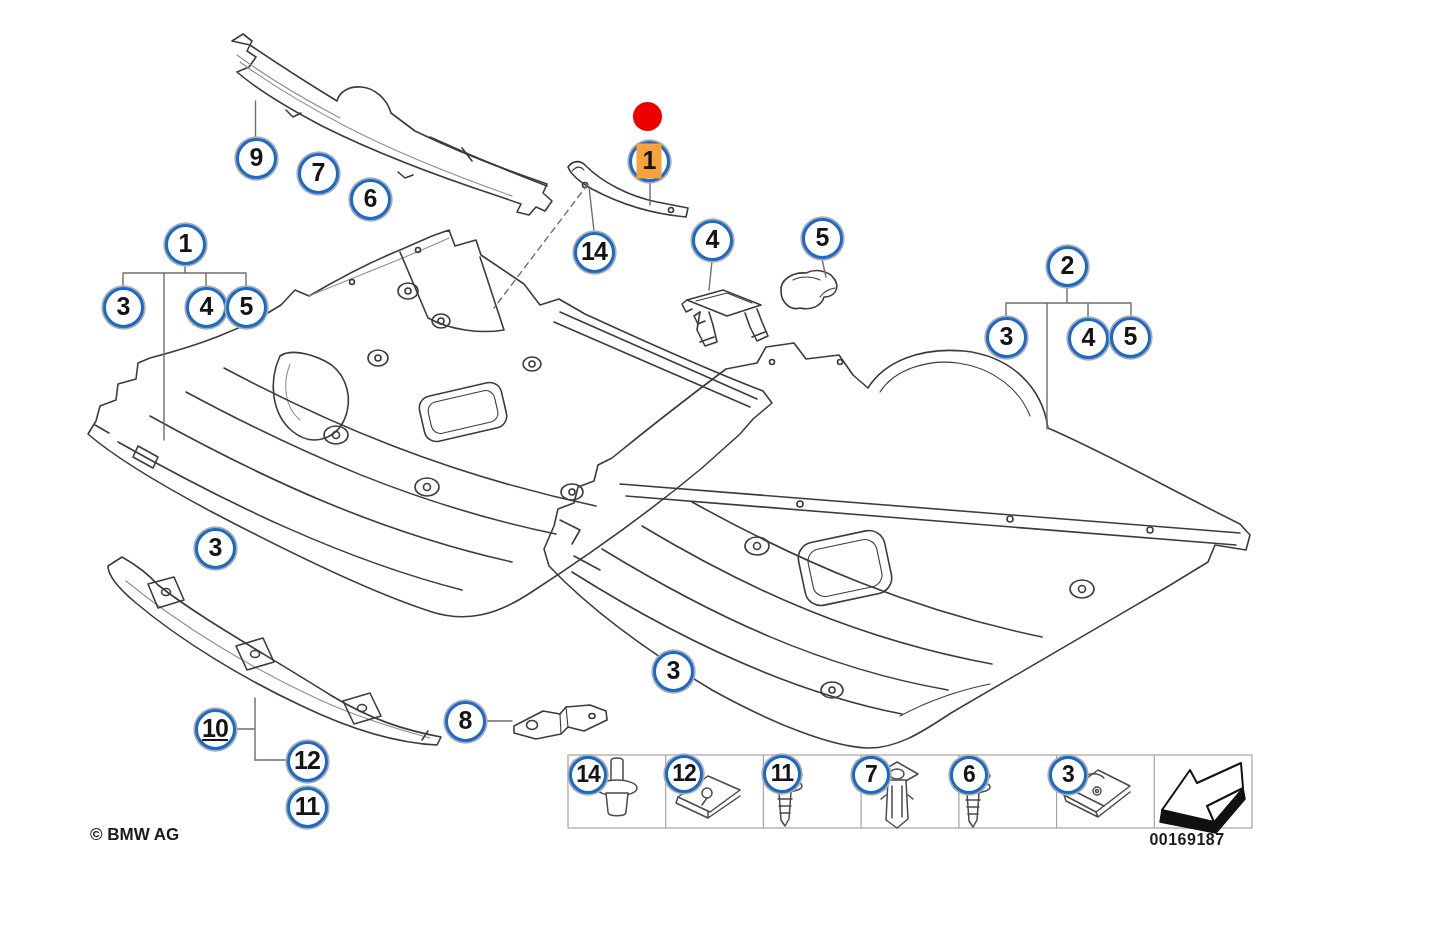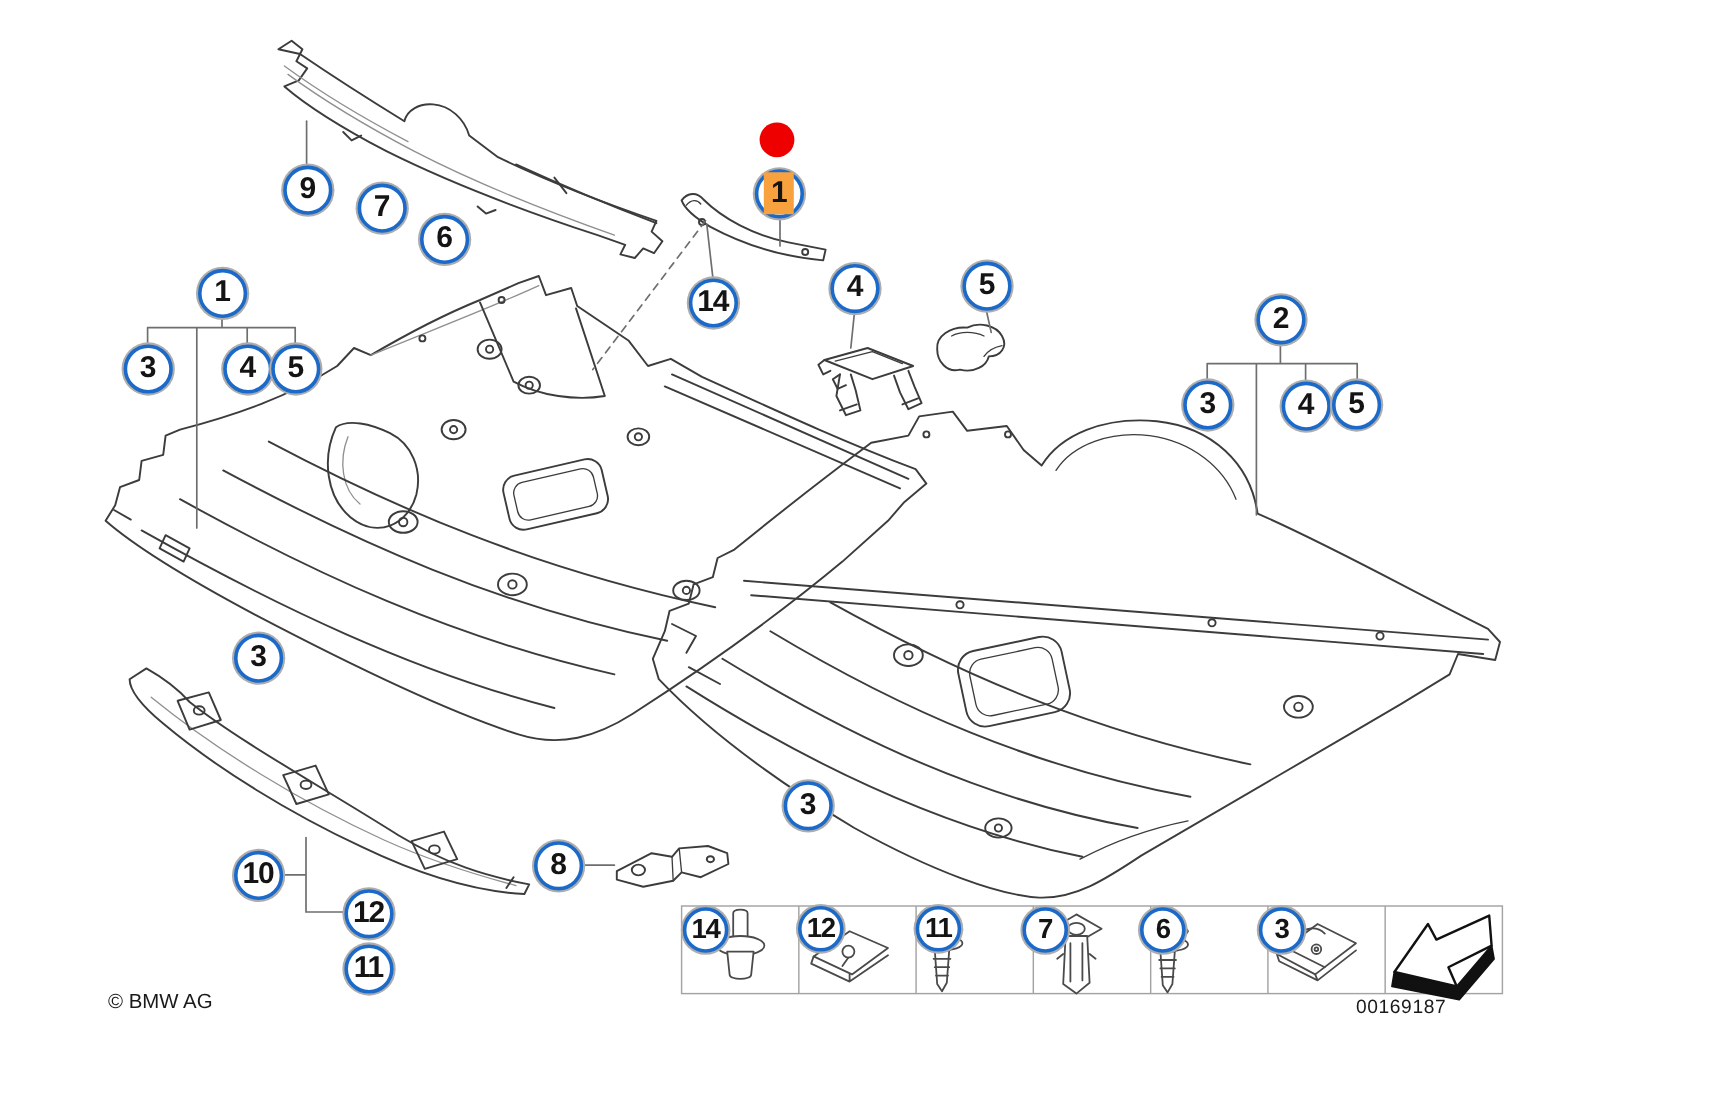--- a/index.html
+++ b/index.html
@@ -18,22 +18,22 @@
   }
   .callout.big{width:41px;height:41px;font-size:25px;letter-spacing:-1px;}
   .callout.small{width:38px;height:38px;font-size:23px;letter-spacing:-1px;}
   .callout .num{position:relative;z-index:1;transform:translateY(-1px);}
   .callout .hl{
     position:absolute;left:50%;top:50%;transform:translate(-50%,-50%);
     width:25px;height:35px;background:#f7a13f;z-index:0;border-radius:1px;
   }
   #red-dot{position:absolute;width:29px;height:29px;border-radius:50%;background:#ee0000;z-index:3;}
   .footer-text{position:absolute;color:#1a1a1a;z-index:2;white-space:nowrap;}
-  #copyright{font-size:17px;font-weight:400;}
-  #diagram-number{font-size:16px;font-weight:400;text-align:left;width:114px;letter-spacing:0.5px;}
+  #copyright{font-size:17px;font-weight:700;}
+  #diagram-number{font-size:16px;font-weight:700;text-align:center;width:114px;letter-spacing:0.5px;}
 </style>
 </head>
 <body>
 
 <div id="stage">
 
   <svg id="lineart" width="1445" height="930" viewBox="0 0 1445 930">
     <g fill="none" stroke="#3c3c3c" stroke-width="1.6" stroke-linejoin="round" stroke-linecap="round">
 
       <g>
@@ -305,21 +305,21 @@
       </div>
       <div class="callout big" style="left: 1109.5px; top: 316.5px;">
         <span class="num">5</span>
       </div>
       <div class="callout big" style="left: 194.5px; top: 527.5px;">
         <span class="num">3</span>
       </div>
       <div class="callout big" style="left: 652.5px; top: 650.5px;">
         <span class="num">3</span>
       </div>
-      <div class="callout big" style="left: 194.5px; top: 708.5px;">
+      <div class="callout big" style="left: 194.5px; top: 708.5px; text-decoration: underline;">
         <span class="num">10</span>
       </div>
       <div class="callout big" style="left: 286.5px; top: 740.5px;">
         <span class="num">12</span>
       </div>
       <div class="callout big" style="left: 286.5px; top: 786.5px;">
         <span class="num">11</span>
       </div>
       <div class="callout big" style="left: 444.5px; top: 700.5px;">
         <span class="num">8</span>

